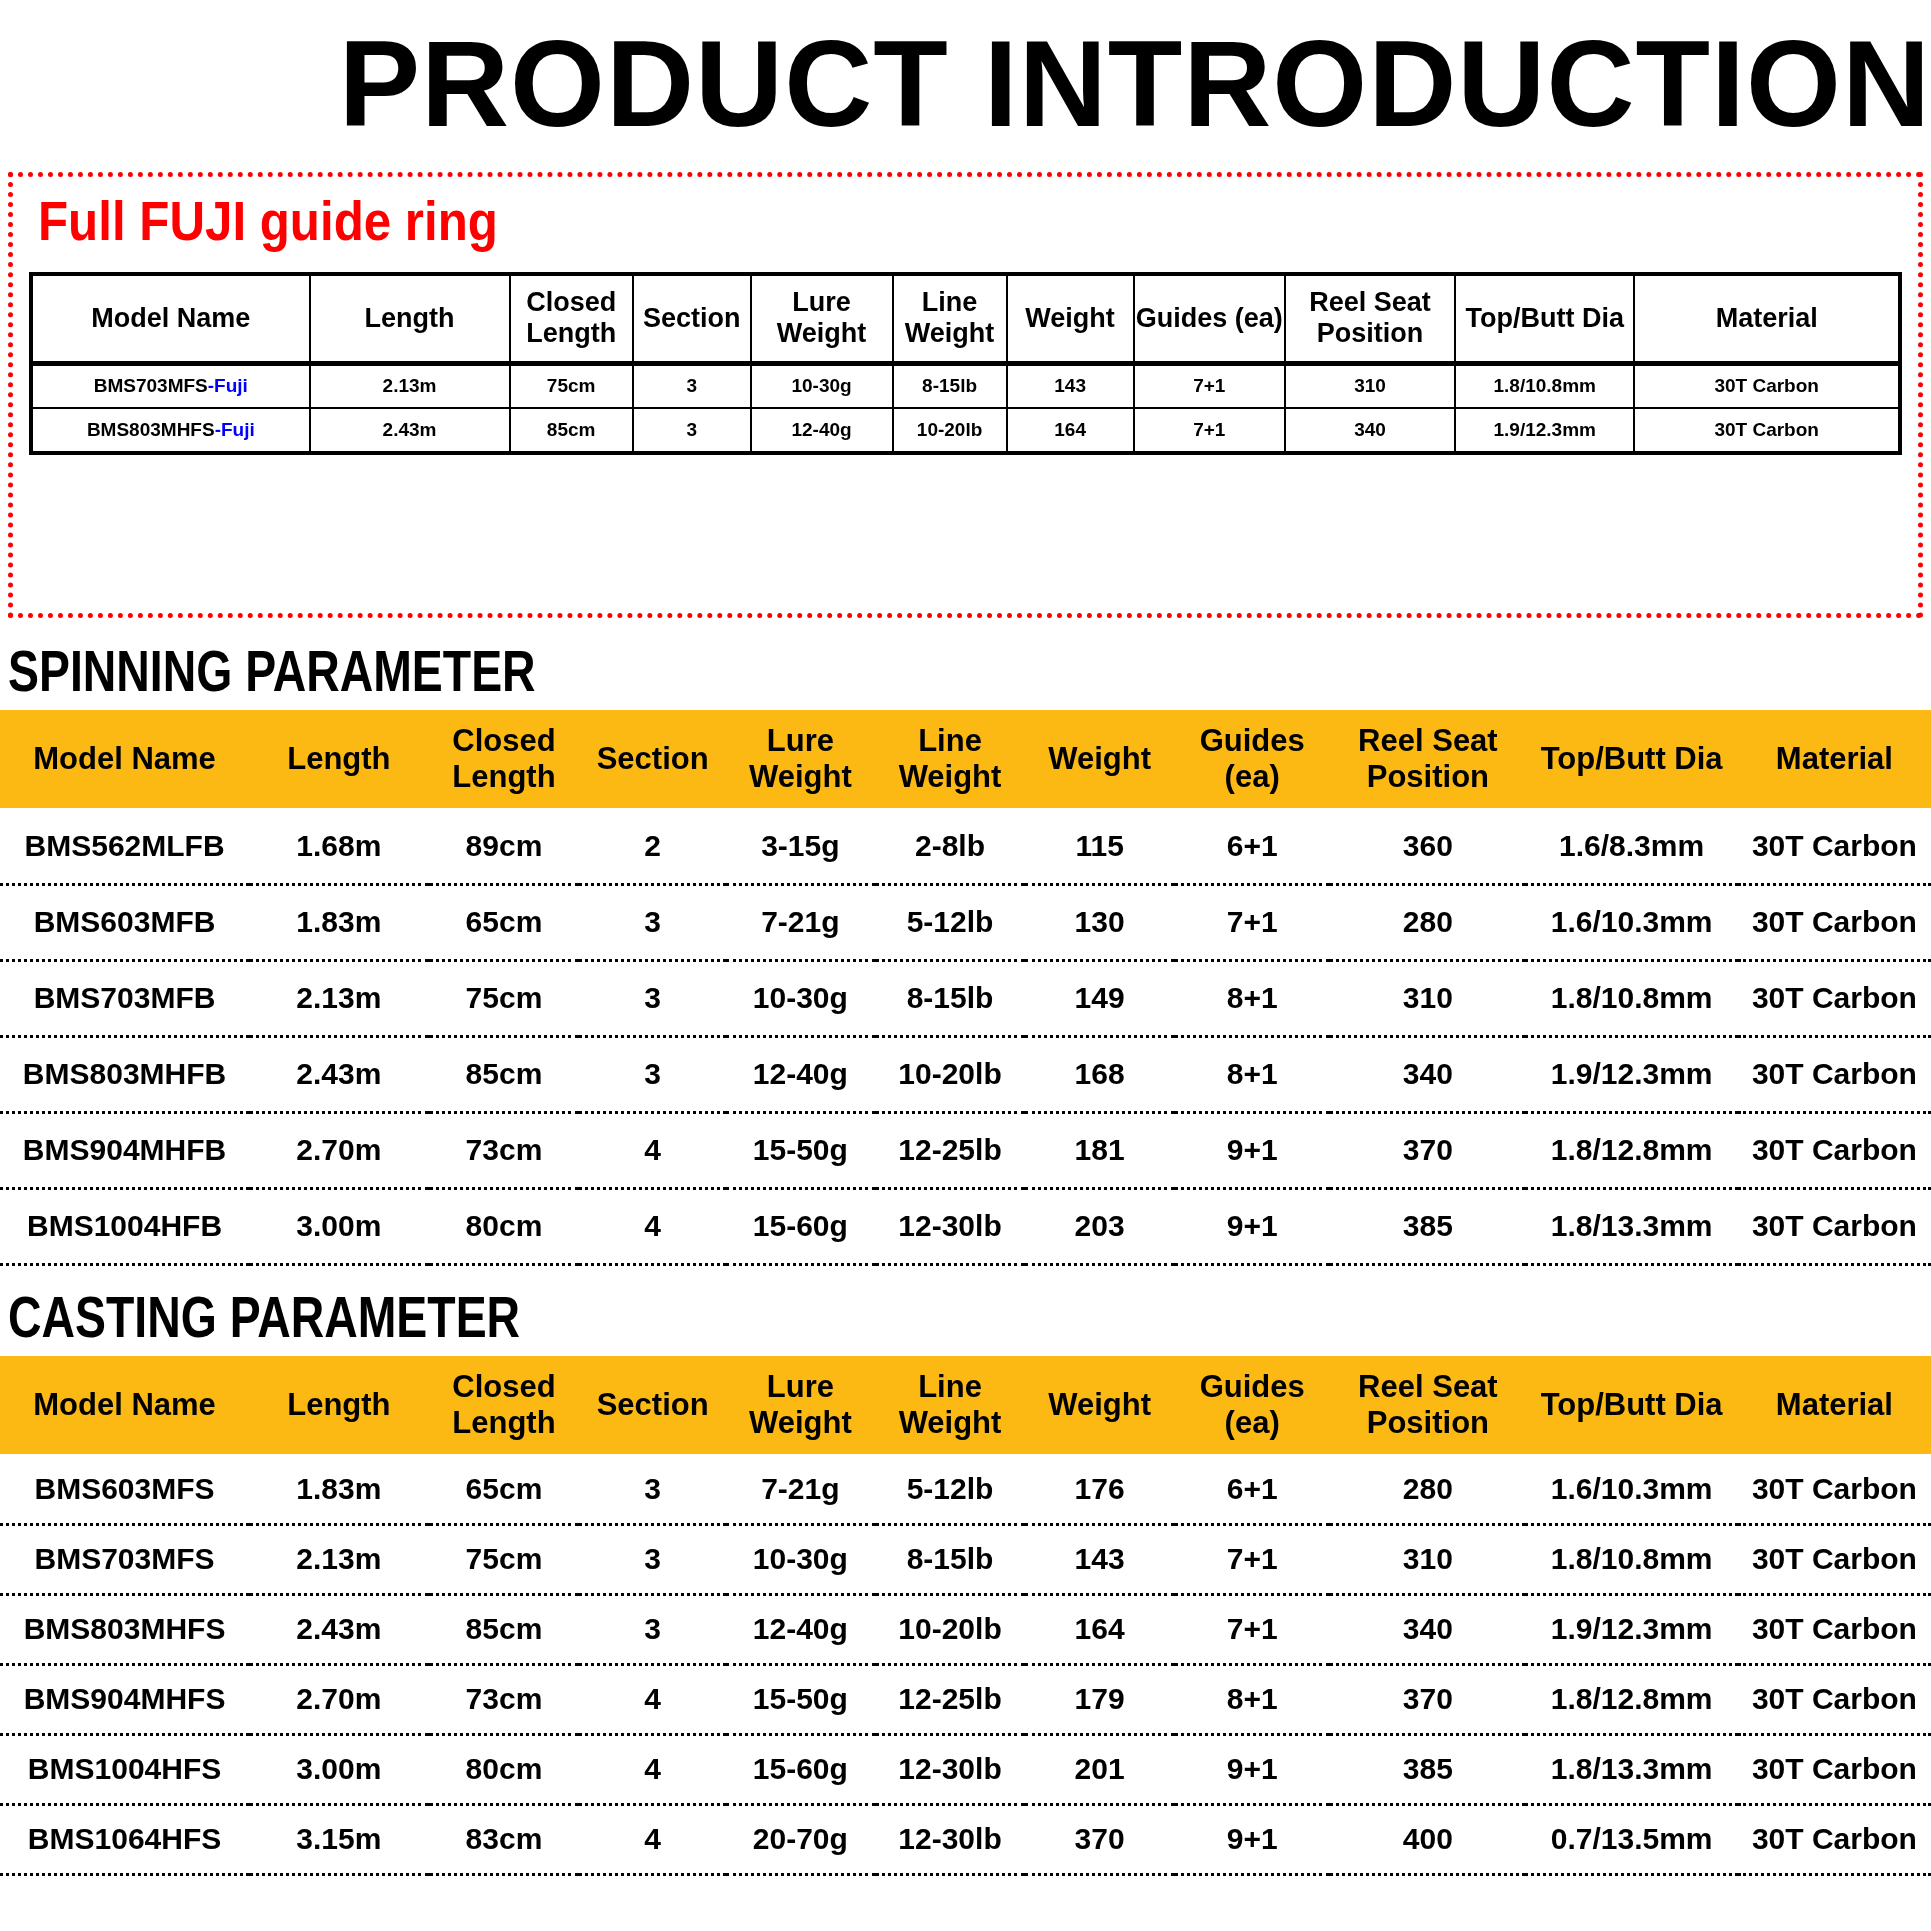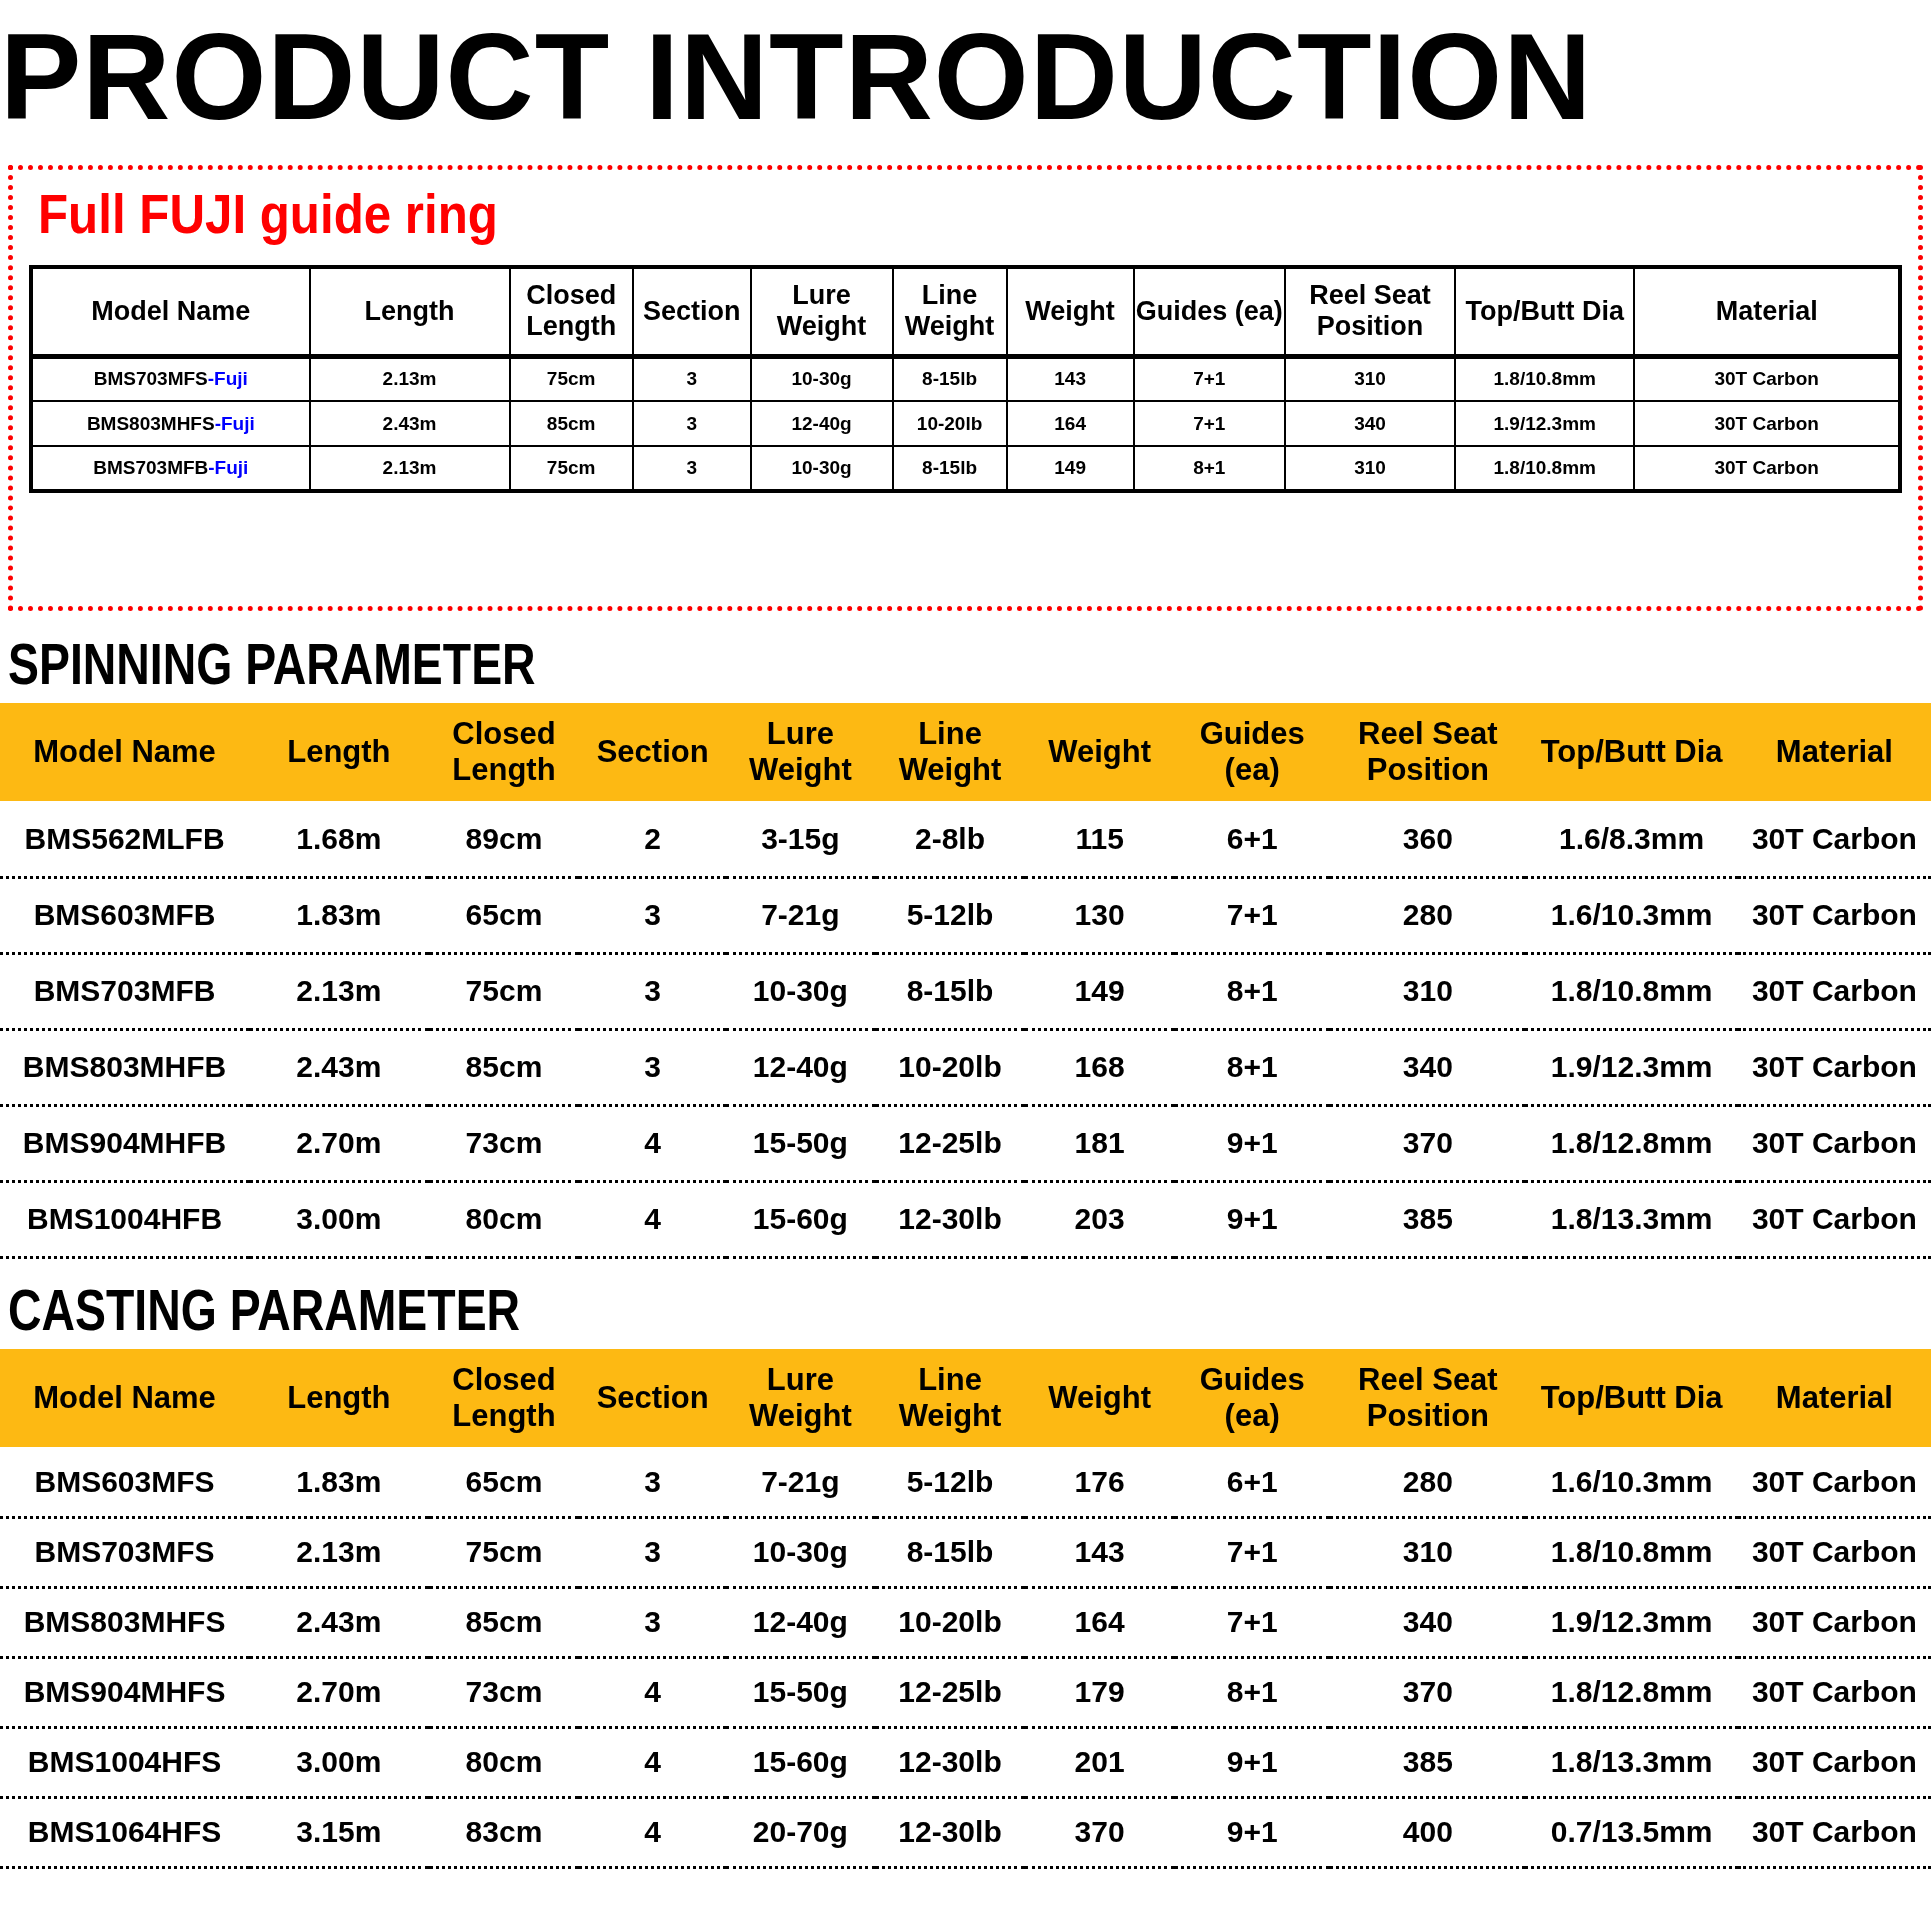--- a/index.html
+++ b/index.html
@@ -8,22 +8,22 @@
     width: 1931px; height: 1931px;
     background: #ffffff;
     color: #000;
     font-family: "Liberation Sans", "DejaVu Sans", sans-serif;
     font-weight: 700;
     overflow: hidden;
   }
   .page { width: 1931px; height: 1931px; position: relative; }
 
   h1.page-title {
-    margin: 16px 0 0 0;
-    text-align: left;
+    margin: 23px 0 0 0;
+    text-align: right;
     font-size: 122px;
     line-height: 1.0;
     letter-spacing: 1px;
     font-weight: 700;
     white-space: nowrap;
   }
 
   
   .fuji-box {
     margin: 27px 7.7px 0 7.7px;
@@ -170,33 +170,20 @@
             <td>3</td>
             <td>12-40g</td>
             <td>10-20lb</td>
             <td>164</td>
             <td>7+1</td>
             <td>340</td>
             <td>1.9/12.3mm</td>
             <td>30T Carbon</td>
           </tr>
 
-          <tr>
-            <td><span>BMS703MFB</span><span class="suffix">-Fuji</span></td>
-            <td>2.13m</td>
-            <td>75cm</td>
-            <td>3</td>
-            <td>10-30g</td>
-            <td>8-15lb</td>
-            <td>149</td>
-            <td>8+1</td>
-            <td>310</td>
-            <td>1.8/10.8mm</td>
-            <td>30T Carbon</td>
-          </tr>
 
         </tbody>
     </table>
   </section>
 
   <section>
     <h2 class="param-heading">SPINNING PARAMETER</h2>
     <table class="param-table spinning-table">
       <colgroup>
         <col style="width:12.9%">

